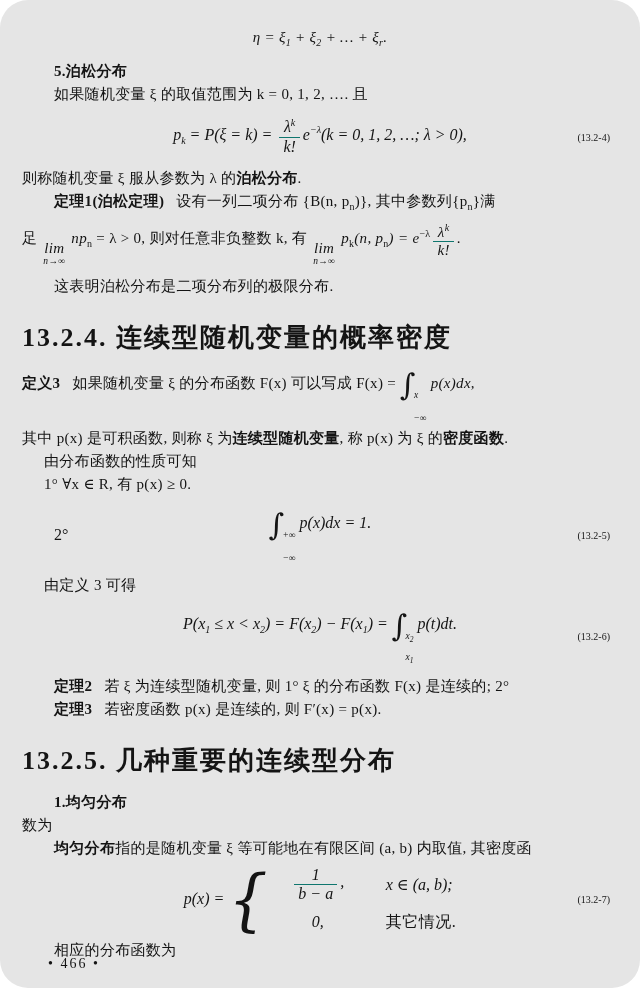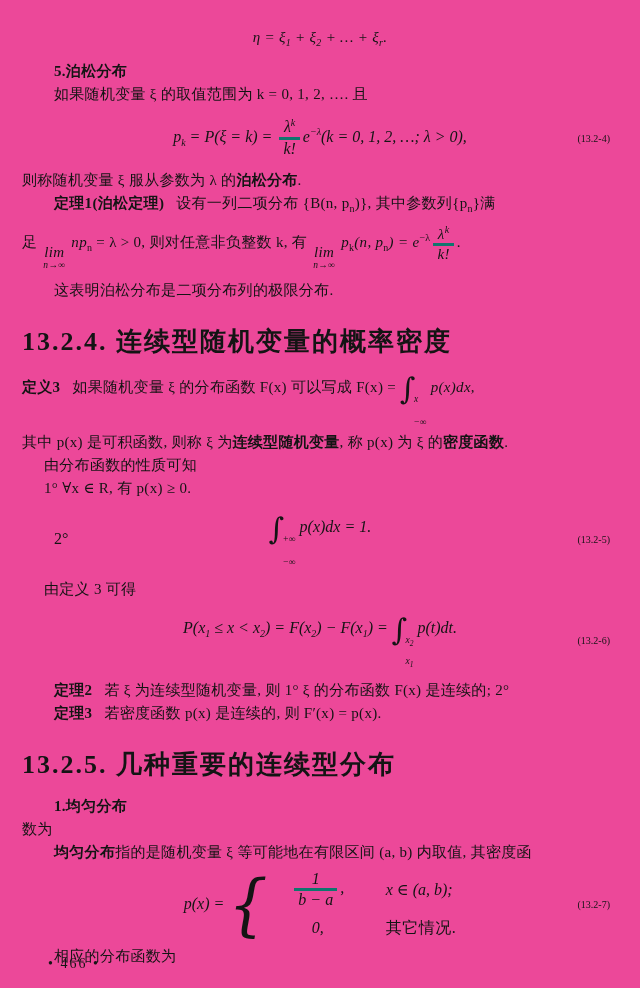--- a/index.html
+++ b/index.html
@@ -1,23 +1,24 @@
 <!DOCTYPE html>
 <html><head>
 <meta charset="utf-8">
 <style>
   html,body{margin:0;padding:0;background:#ffffff;}
   .page{
     position:relative;
     width:640px;height:988px;
-    background:#ec4899;
+    background:#e5e5e5;
     color:#141414;
     font-family:"Liberation Serif","DejaVu Serif",serif;
     overflow:hidden;
     box-sizing:border-box;
+    border-radius:28px;
   }
   .content{padding:26px 22px 0 22px;}
   .line{font-size:15px;line-height:23px;letter-spacing:0.3px;}
   .ind{padding-left:32px;}
   .ind2{padding-left:22px;}
   .center{text-align:center;}
   .b{font-weight:bold;}
   .blabel{font-weight:bold;margin-right:12px;}
   .mi{font-style:italic;}
   .cn{font-style:normal;letter-spacing:0.5px;}
@@ -28,21 +29,21 @@
     margin:26px 0 16px 0;line-height:28px;
   }
   .subheading{font-weight:bold;}
   
   .eqblock{position:relative;text-align:center;font-style:italic;margin:7px 0;}
   .eqtag{position:absolute;right:8px;top:50%;transform:translateY(-50%);font-style:normal;font-size:10px;}
   .eqleftlabel{position:absolute;left:32px;top:50%;transform:translateY(-50%);font-style:normal;}
   .tallpad{padding:4px 0;}
   
   .frac{display:inline-block;text-align:center;vertical-align:-12px;line-height:1.15;margin:0 3px;}
-  .frac .fnum{display:block;border-bottom:3px solid #0f766e;padding:0 4px;}
+  .frac .fnum{display:block;border-bottom:1px solid #0f766e;padding:0 4px;}
   .frac .fden{display:block;padding:0 4px;}
   
   .intwrap{display:inline-block;white-space:nowrap;}
   .isign{font-size:30px;vertical-align:-7px;font-family:"DejaVu Serif",serif;font-style:normal;}
   .ilims{display:inline-flex;flex-direction:column;justify-content:space-between;height:32px;
          font-size:9.5px;vertical-align:-10px;margin-left:-2px;margin-right:4px;line-height:1;}
   .ilims sub{font-size:7.5px;}
   
   .limwrap{display:inline-flex;flex-direction:column;align-items:center;vertical-align:-10px;line-height:1.05;margin:0 2px;font-style:italic;}
   .limsub{font-size:9.5px;}

